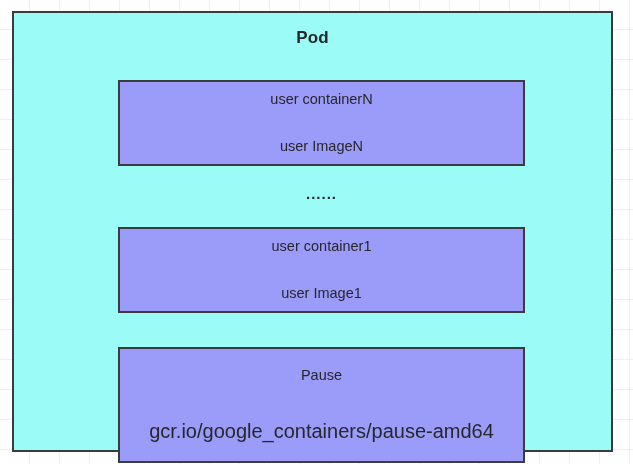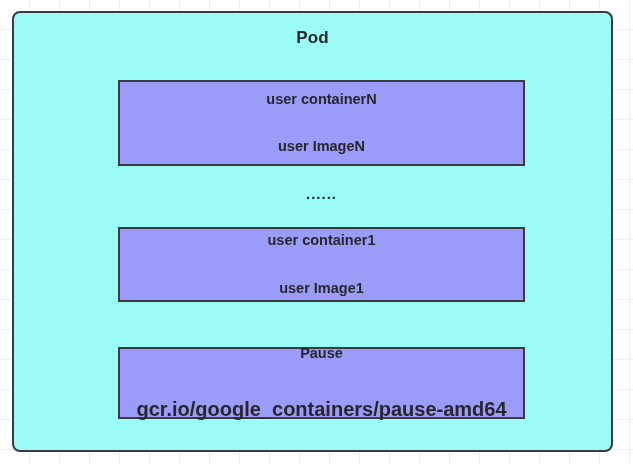--- a/index.html
+++ b/index.html
@@ -28,21 +28,21 @@
   
   .pod-box {
     position: absolute;
     left: 12px;
     top: 11px;
     width: 601px;
     height: 441px;
     box-sizing: border-box;
     background: #9bfcf7;
     border: 2px solid #3b3b40;
-    border-radius: 8px;
+    border-radius: 0;
   }
 
   .pod-title {
     position: absolute;
     left: 0;
     top: 15px;
     width: 100%;
     text-align: center;
     font-size: 17px;
     font-weight: bold;
@@ -58,26 +58,26 @@
     box-sizing: border-box;
     background: #9b9bfa;
     border: 2px solid #3b3b40;
     display: flex;
     flex-direction: column;
     align-items: center;
     justify-content: center;
   }
 
   .box-n   { top: 67px;  height: 86px; }
-  .box-1   { top: 214px; height: 75px; }
-  .box-pause { top: 334px; height: 72px; }
+  .box-1   { top: 214px; height: 86px; }
+  .box-pause { top: 334px; height: 116px; }
 
   .box-line {
     font-size: 14.5px;
-    font-weight: bold;
+    font-weight: normal;
     color: #27272b;
     text-align: center;
     line-height: 1.2;
     white-space: nowrap;
   }
   .box-line.primary { margin-bottom: 14px; }
   .box-line.secondary { margin-top: 16px; }
 
   .box-pause .box-line.primary { margin-bottom: 18px; }
   .box-pause .box-line.secondary { font-size: 20px; }

